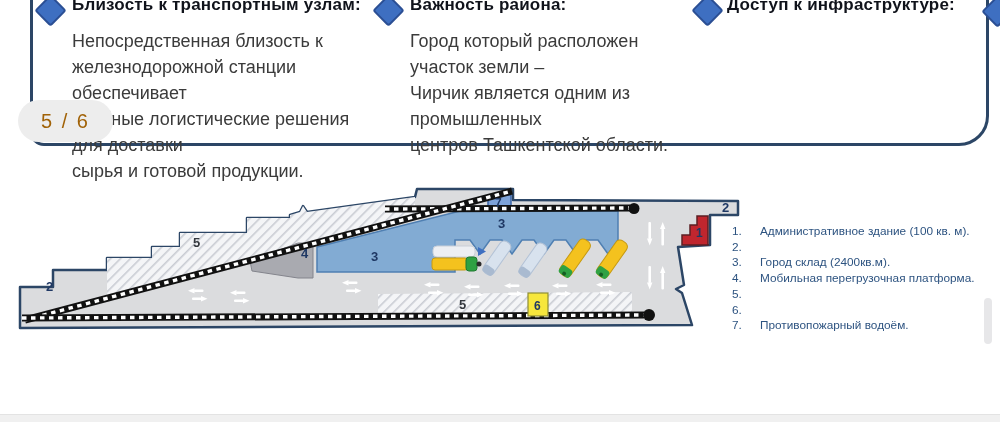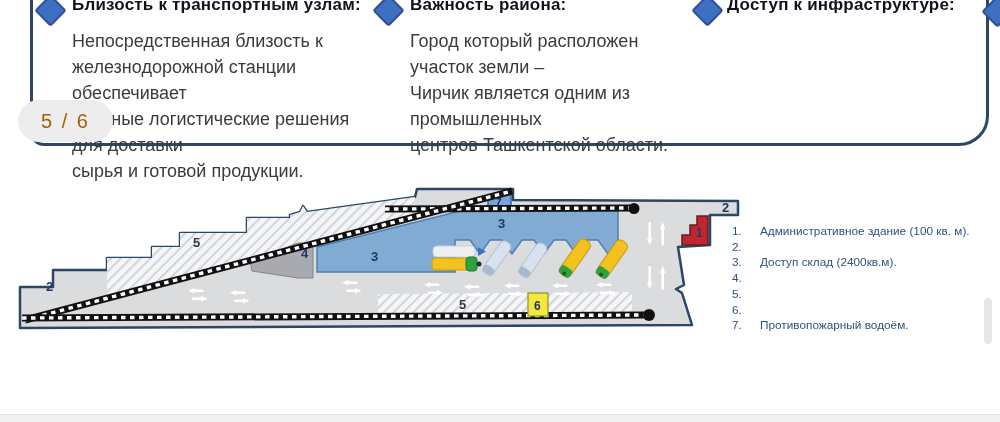--- a/index.html
+++ b/index.html
@@ -197,24 +197,25 @@
 <div class="legend">
   <div class="legend-row">
     <span class="legend-num">1.</span>
     <span class="legend-text">Административное здание (100 кв. м).</span>
   </div>
   <div class="legend-row">
     <span class="legend-num">2.</span>
   </div>
   <div class="legend-row">
     <span class="legend-num">3.</span>
-    <span class="legend-text">Доступ склад (2400кв.м).</span>
+    <span class="legend-text">Город склад (2400кв.м).</span>
   </div>
   <div class="legend-row">
     <span class="legend-num">4.</span>
+    <span class="legend-text">Мобильная перегрузочная платформа.</span>
   </div>
   <div class="legend-row">
     <span class="legend-num">5.</span>
   </div>
   <div class="legend-row">
     <span class="legend-num">6.</span>
   </div>
   <div class="legend-row">
     <span class="legend-num">7.</span>
     <span class="legend-text">Противопожарный водоём.</span>

